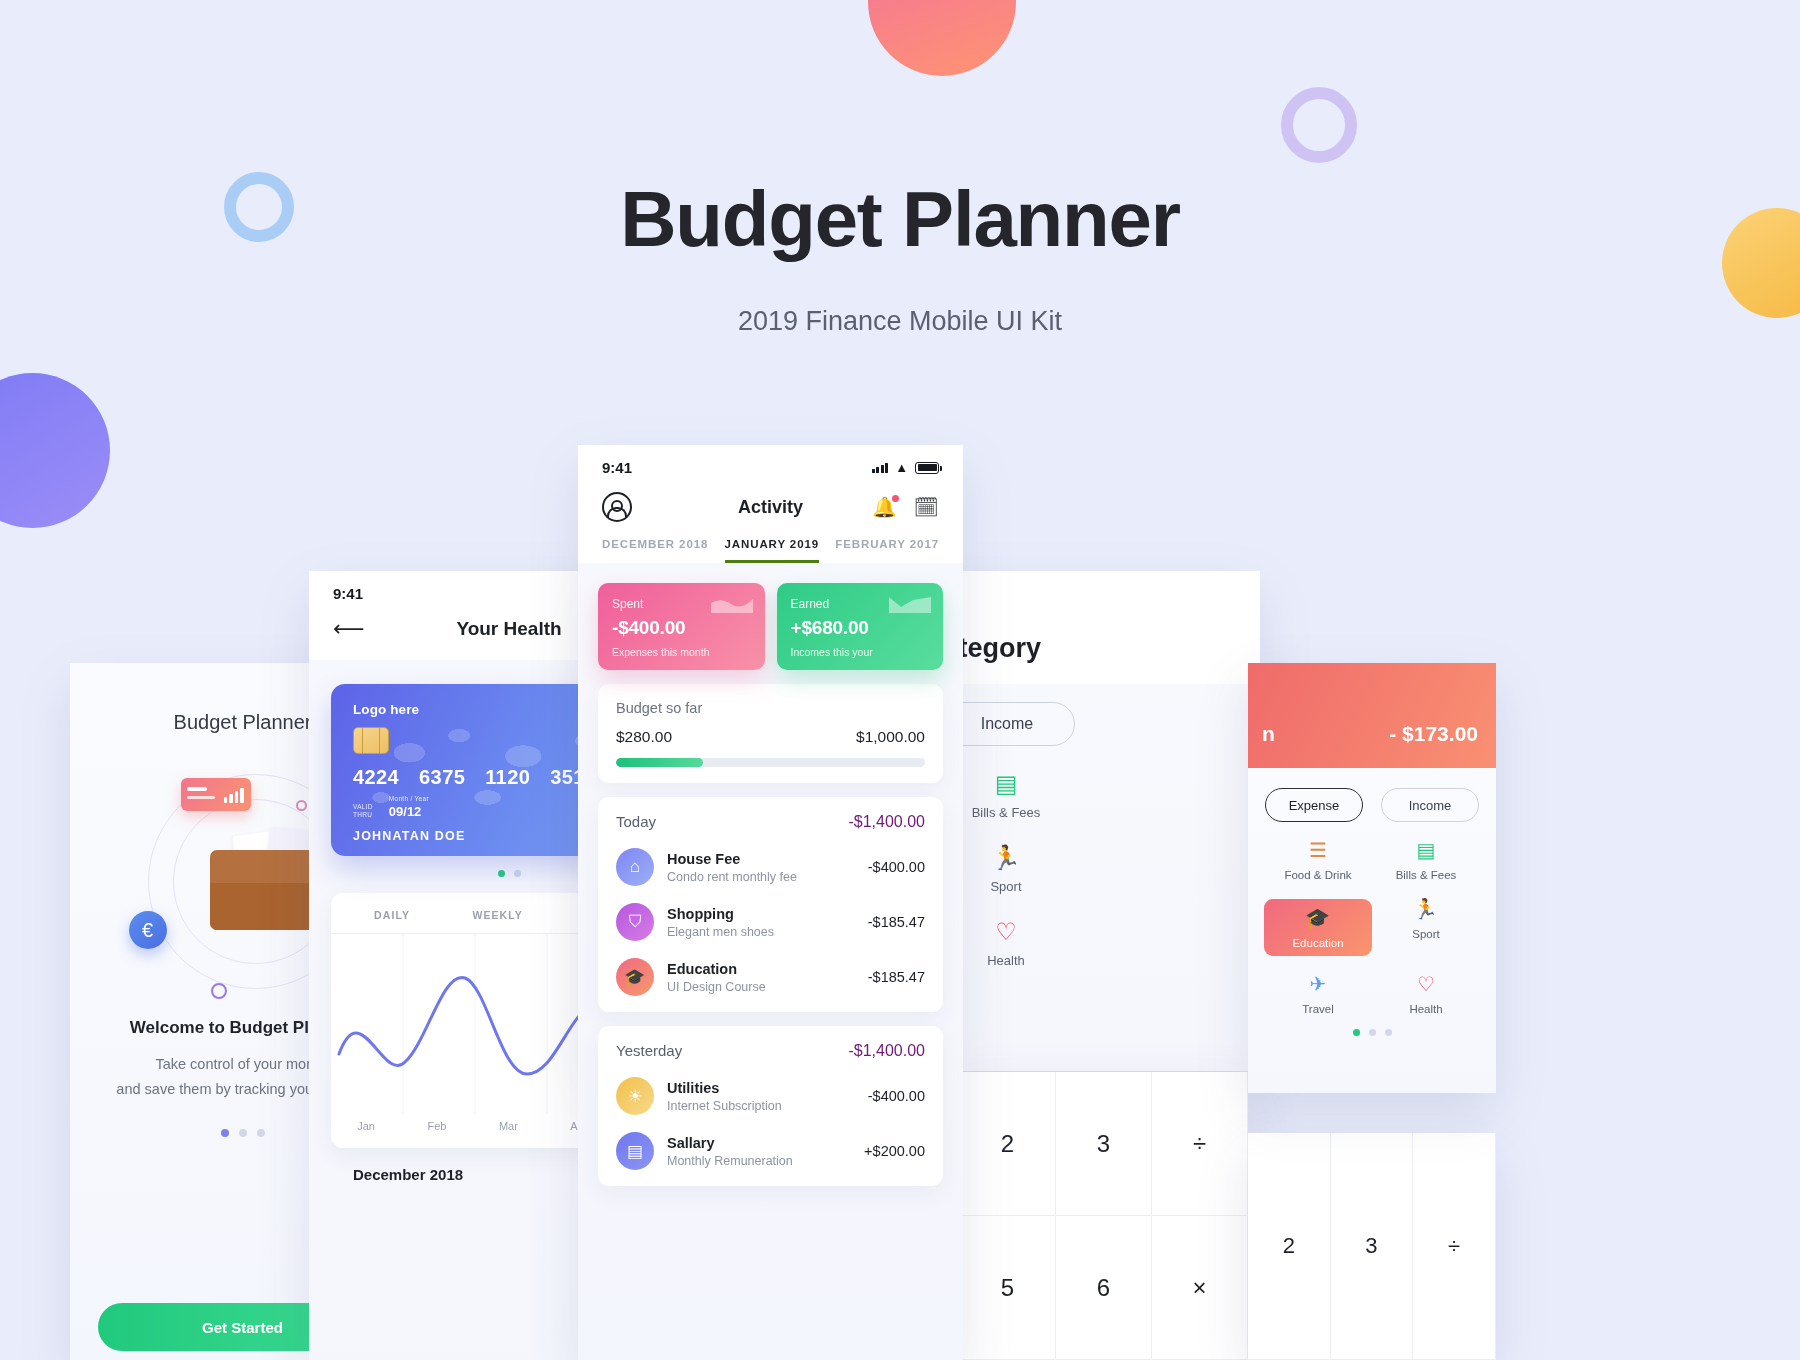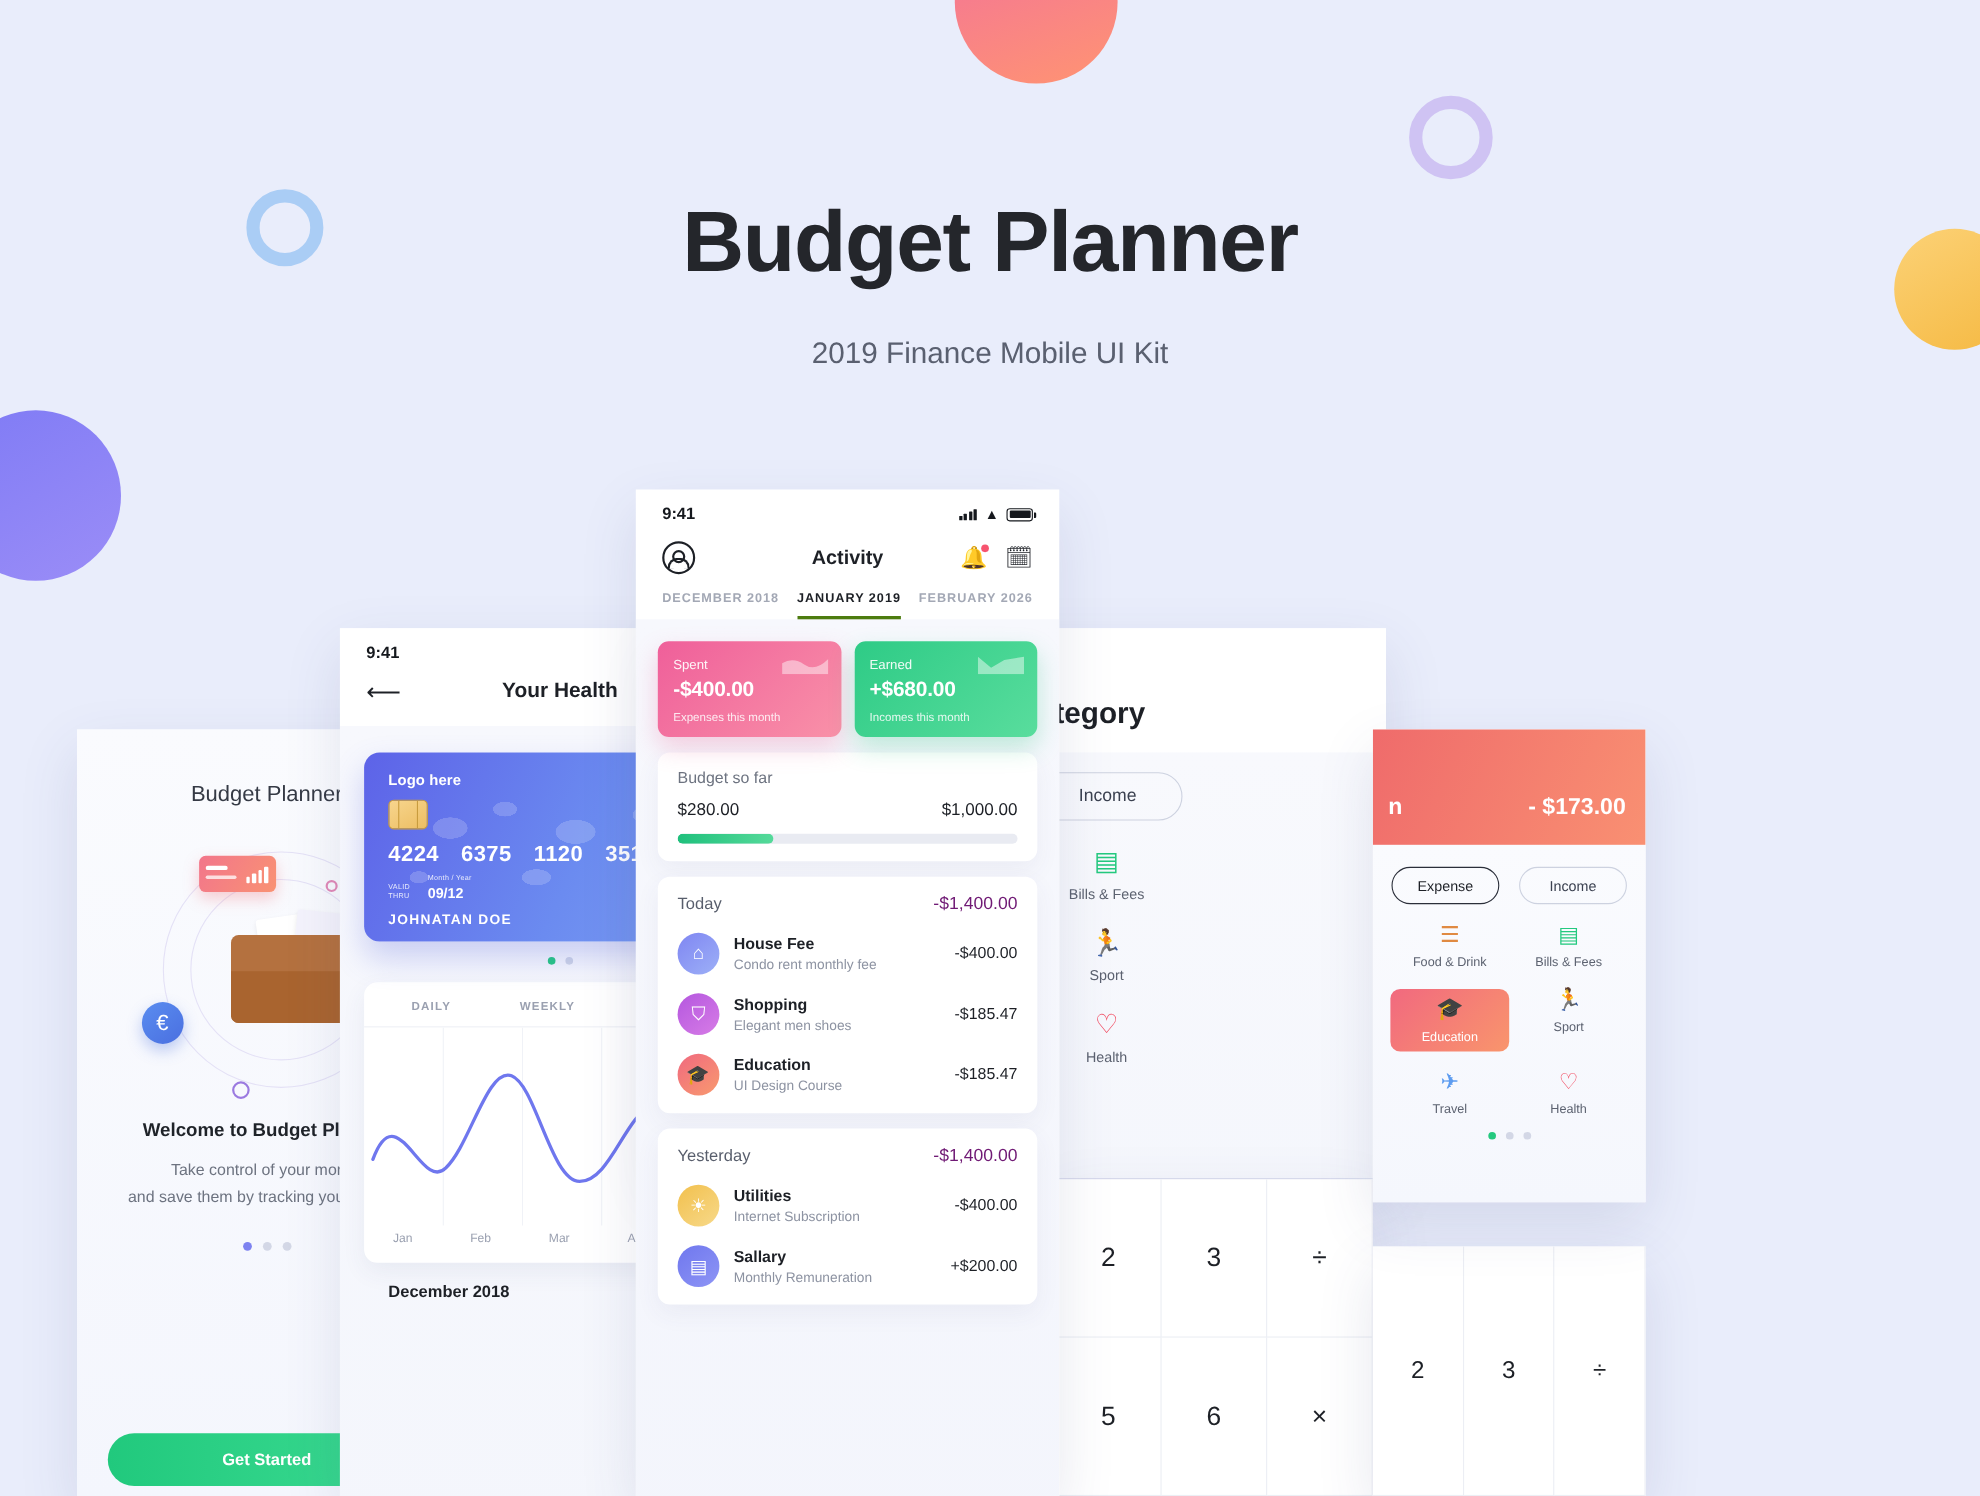--- a/index.html
+++ b/index.html
@@ -534,40 +534,40 @@
       <span class="avatar-ic"></span>
       <span class="title">Activity</span>
       <span class="head-right">
         <span class="bell">🔔<span class="dot"></span></span>
         <span class="cal">🗓</span>
       </span>
     </div>
     <div class="act-tabs">
       <span>DECEMBER 2018</span>
       <span class="on">JANUARY 2019</span>
-      <span>FEBRUARY 2026</span>
+      <span>FEBRUARY 2017</span>
     </div>
 
     <div class="act-body">
       <div class="sum-row">
         <div class="sum-card spent">
           <svg class="spark" viewBox="0 0 42 18">
             <path d="M0,8 Q10,2 20,9 T42,4 L42,18 L0,18 Z" fill="#fff"></path>
           </svg>
           <div class="lbl">Spent</div>
           <div class="val">-$400.00</div>
           <div class="sub">Expenses this month</div>
         </div>
         <div class="sum-card earned">
           <svg class="spark" viewBox="0 0 42 18">
             <path d="M0,2 L12,12 L24,5 L42,2 L42,18 L0,18 Z" fill="#fff"></path>
           </svg>
           <div class="lbl">Earned</div>
           <div class="val">+$680.00</div>
-          <div class="sub">Incomes this month</div>
+          <div class="sub">Incomes this your</div>
         </div>
       </div>
 
       <div class="panel">
         <div class="ptitle">Budget so far</div>
         <div class="budget-nums">
           <span>$280.00</span>
           <span>$1,000.00</span>
         </div>
         <div class="progress">

